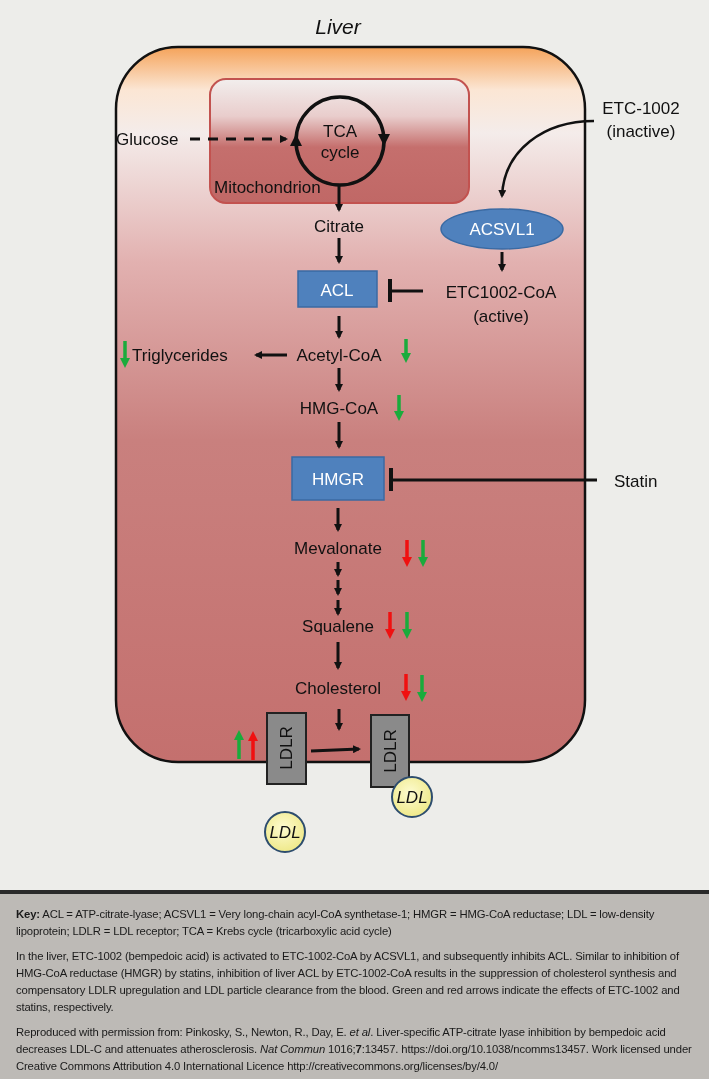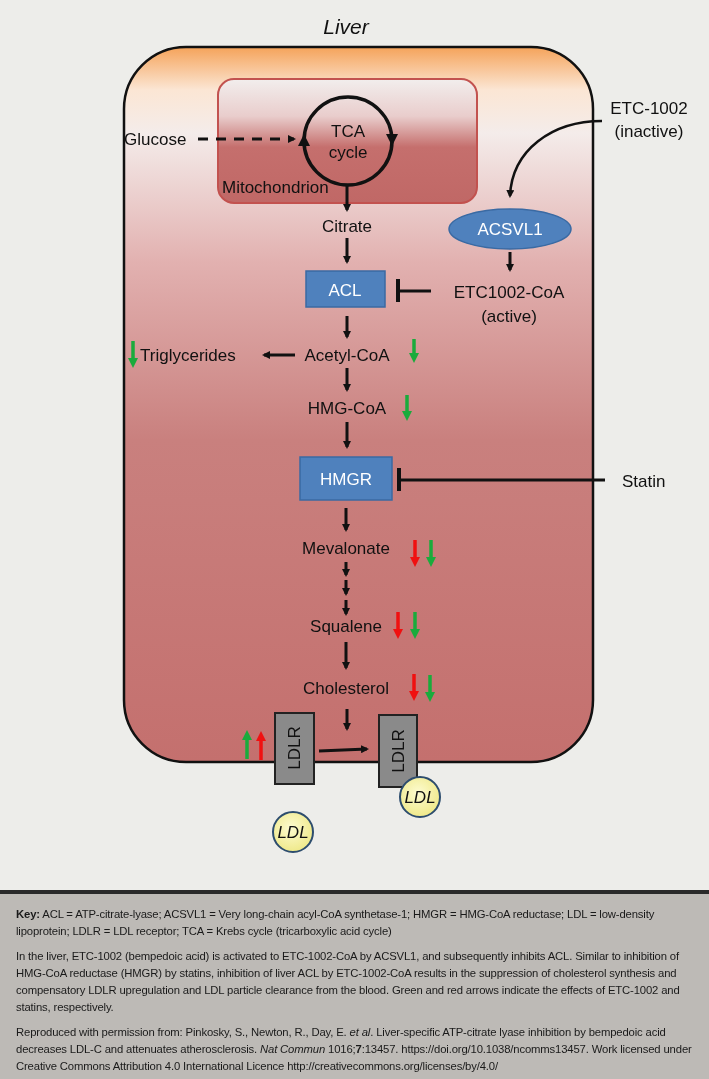--- a/index.html
+++ b/index.html
@@ -1,18 +1,18 @@
 <!DOCTYPE html>
 <html><head>
 <meta charset="utf-8">
 <style>
   html, body { margin:0; padding:0; }
   body { width:709px; height:1079px; background:#ededea; position:relative; overflow:hidden;
          font-family:"Liberation Sans", sans-serif; }
-  #diagram { position:absolute; left:12px; top:0; width:567px; height:869px; }
+  #diagram { position:absolute; left:4px; top:0; width:567px; height:869px; }
   svg text { font-family:"Liberation Sans", sans-serif; }
   .lbl { font-size:17px; fill:#111; }
   .wlbl { font-size:17px; fill:#fff; }
   #caption { position:absolute; left:0; top:890px; width:709px; height:213px;
              background:#bdbab6; border-top:4px solid #2a2a2a; box-sizing:border-box;
              padding:12px 16px 0 16px; font-family:"Liberation Sans", sans-serif;
              font-size:11.3px; line-height:17px; color:#1a1a1a; letter-spacing:-0.15px; }
   #caption p { margin:0 0 8px 0; }
   .key-label { font-weight:bold; }
 </style>

